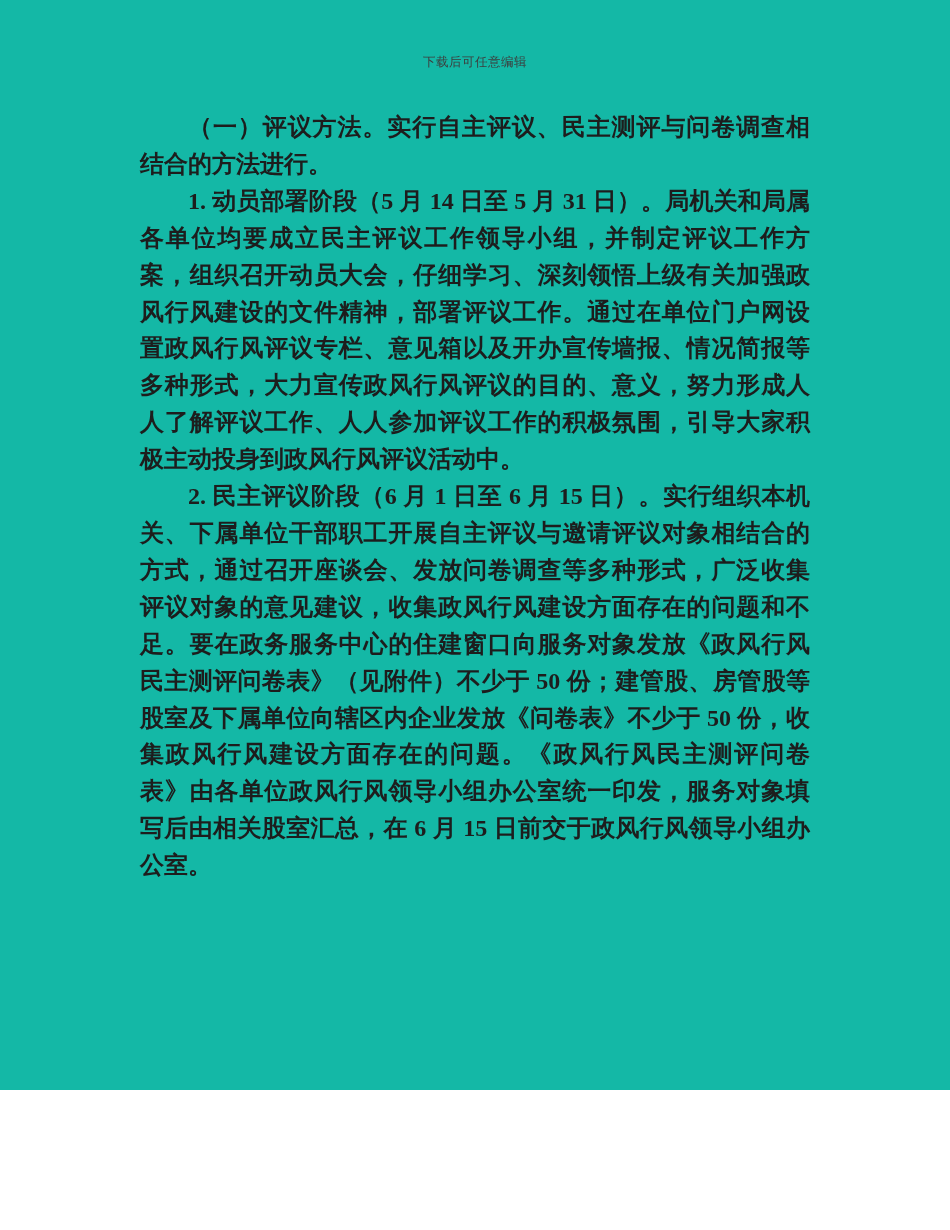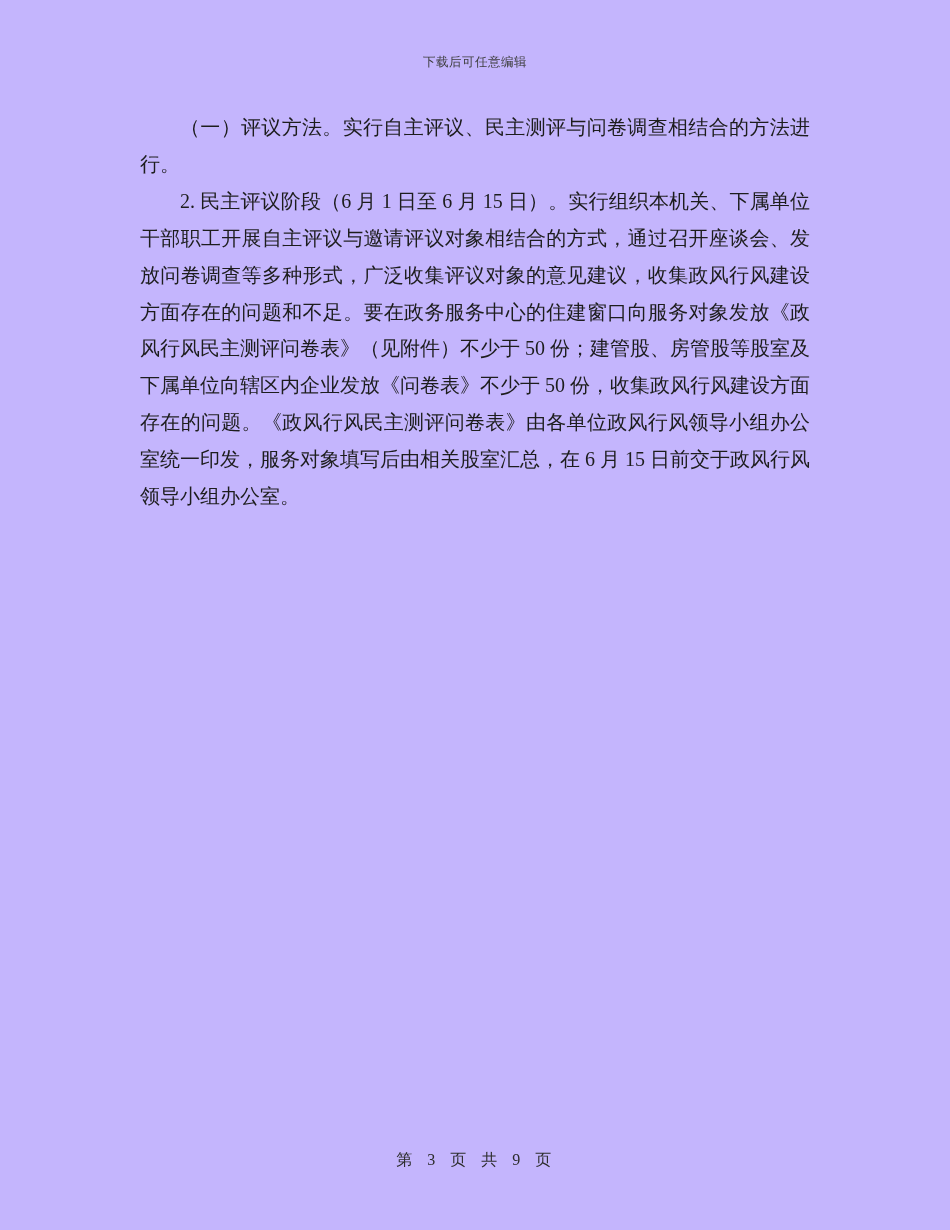--- a/index.html
+++ b/index.html
@@ -3,45 +3,46 @@
 <meta charset="utf-8">
 <style>
   html, body {
     margin: 0;
     padding: 0;
     background: #ffffff;
   }
   .page {
     position: relative;
     width: 950px;
-    height: 1230px;
-    background: #c4b5fd;
+    height: 1090px;
+    background: #14b8a6;
     overflow: hidden;
     font-family: "Liberation Serif", "DejaVu Serif", serif;
     color: #1d1d1d;
   }
   .doc-header {
     position: absolute;
     top: 54px;
     left: 0;
     width: 100%;
     text-align: center;
     font-size: 12.5px;
     color: #3d3d3d;
     letter-spacing: 0.5px;
   }
   .doc-body {
     position: absolute;
     left: 140px;
     top: 109px;
     width: 670px;
-    font-size: 20px;
+    font-size: 24px;
     line-height: 36.9px;
     text-align: justify;
     text-justify: inter-ideograph;
+    font-weight: bold;
   }
   .doc-body p {
     margin: 0;
     padding: 0;
     text-indent: 2em;
     text-align-last: left;
   }
   .doc-footer {
     position: absolute;
     top: 1150px;
@@ -56,18 +57,19 @@
 </style>
 </head>
 <body>
 
 <div class="page">
 
   <div class="doc-header">下载后可任意编辑</div>
 
   <div class="doc-body">
     <p>（一）评议方法。实行自主评议、民主测评与问卷调查相结合的方法进行。</p>
+    <p>1. 动员部署阶段（5 月 14 日至 5 月 31 日）。局机关和局属各单位均要成立民主评议工作领导小组，并制定评议工作方案，组织召开动员大会，仔细学习、深刻领悟上级有关加强政风行风建设的文件精神，部署评议工作。通过在单位门户网设置政风行风评议专栏、意见箱以及开办宣传墙报、情况简报等多种形式，大力宣传政风行风评议的目的、意义，努力形成人人了解评议工作、人人参加评议工作的积极氛围，引导大家积极主动投身到政风行风评议活动中。</p>
     <p>2. 民主评议阶段（6 月 1 日至 6 月 15 日）。实行组织本机关、下属单位干部职工开展自主评议与邀请评议对象相结合的方式，通过召开座谈会、发放问卷调查等多种形式，广泛收集评议对象的意见建议，收集政风行风建设方面存在的问题和不足。要在政务服务中心的住建窗口向服务对象发放《政风行风民主测评问卷表》（见附件）不少于 50 份；建管股、房管股等股室及下属单位向辖区内企业发放《问卷表》不少于 50 份，收集政风行风建设方面存在的问题。《政风行风民主测评问卷表》由各单位政风行风领导小组办公室统一印发，服务对象填写后由相关股室汇总，在 6 月 15 日前交于政风行风领导小组办公室。</p>
   </div>
 
   <div class="doc-footer">第 3 页 共 9 页</div>
 
 </div>
 
 </body></html>

